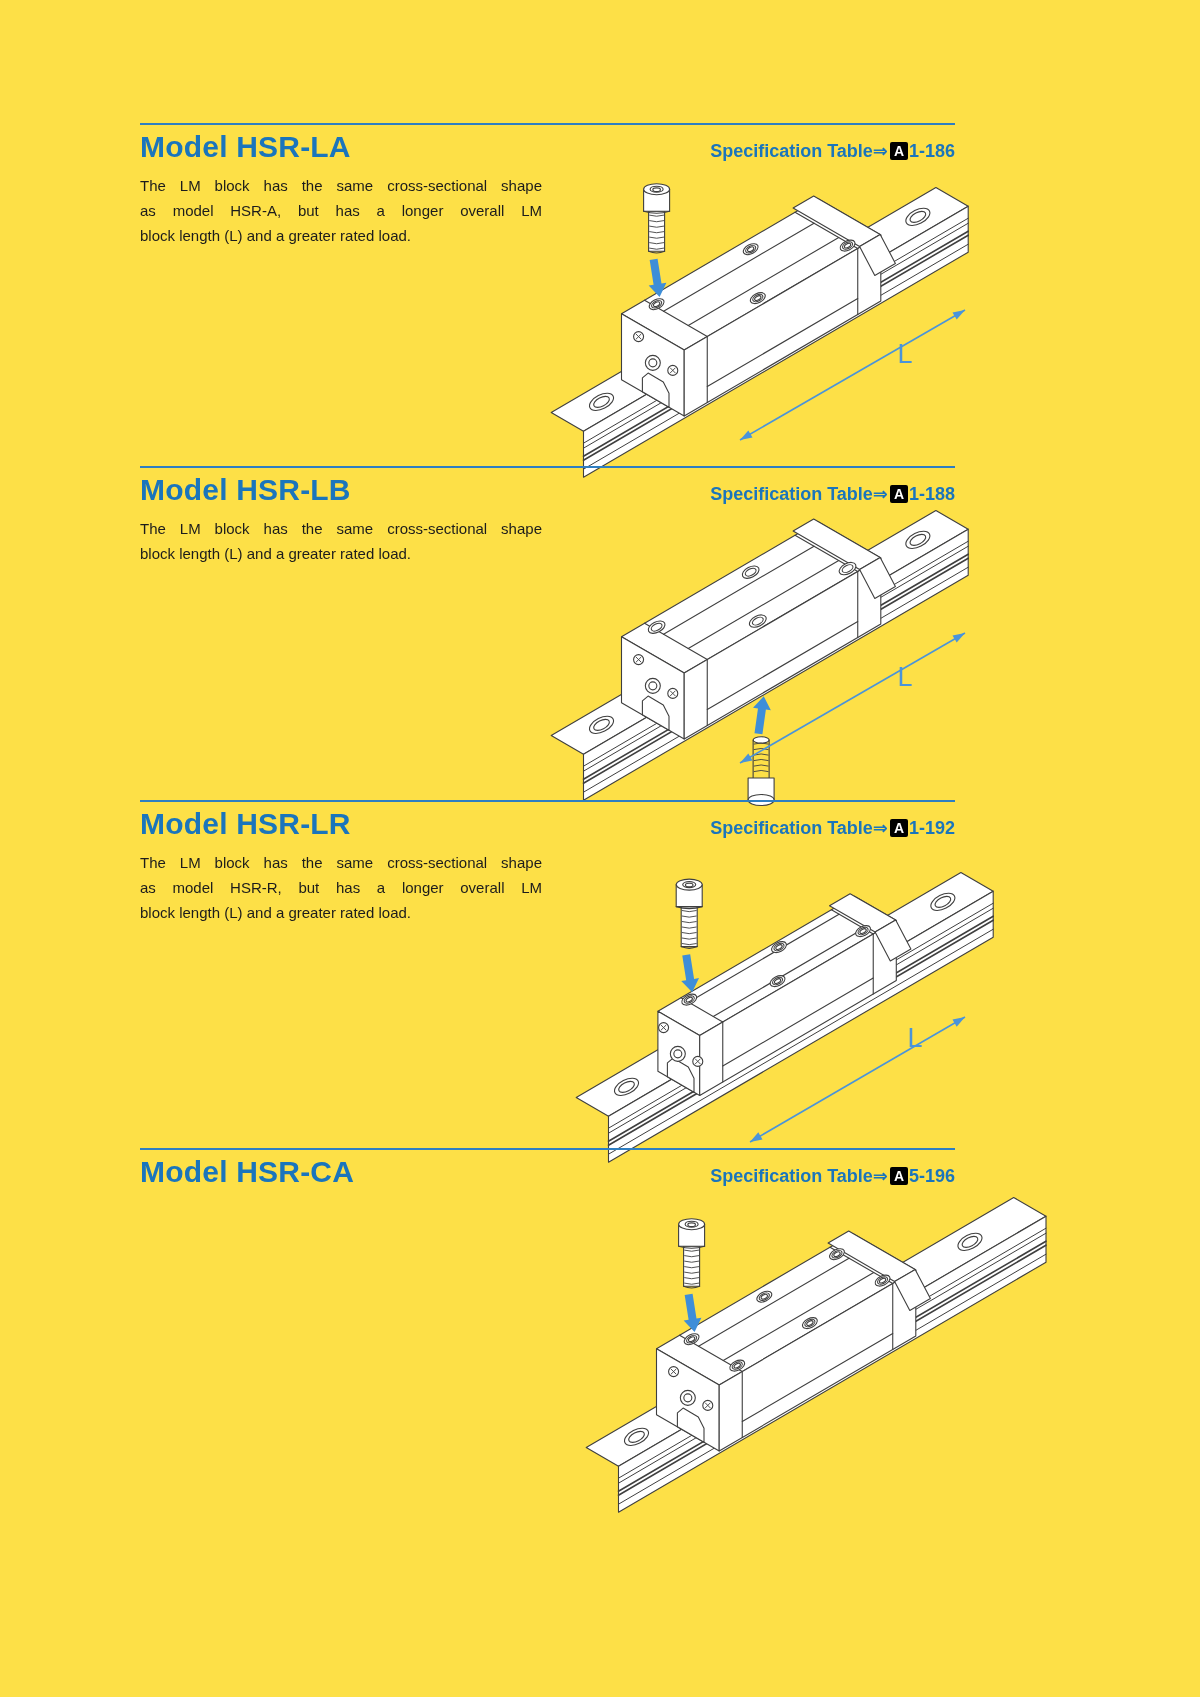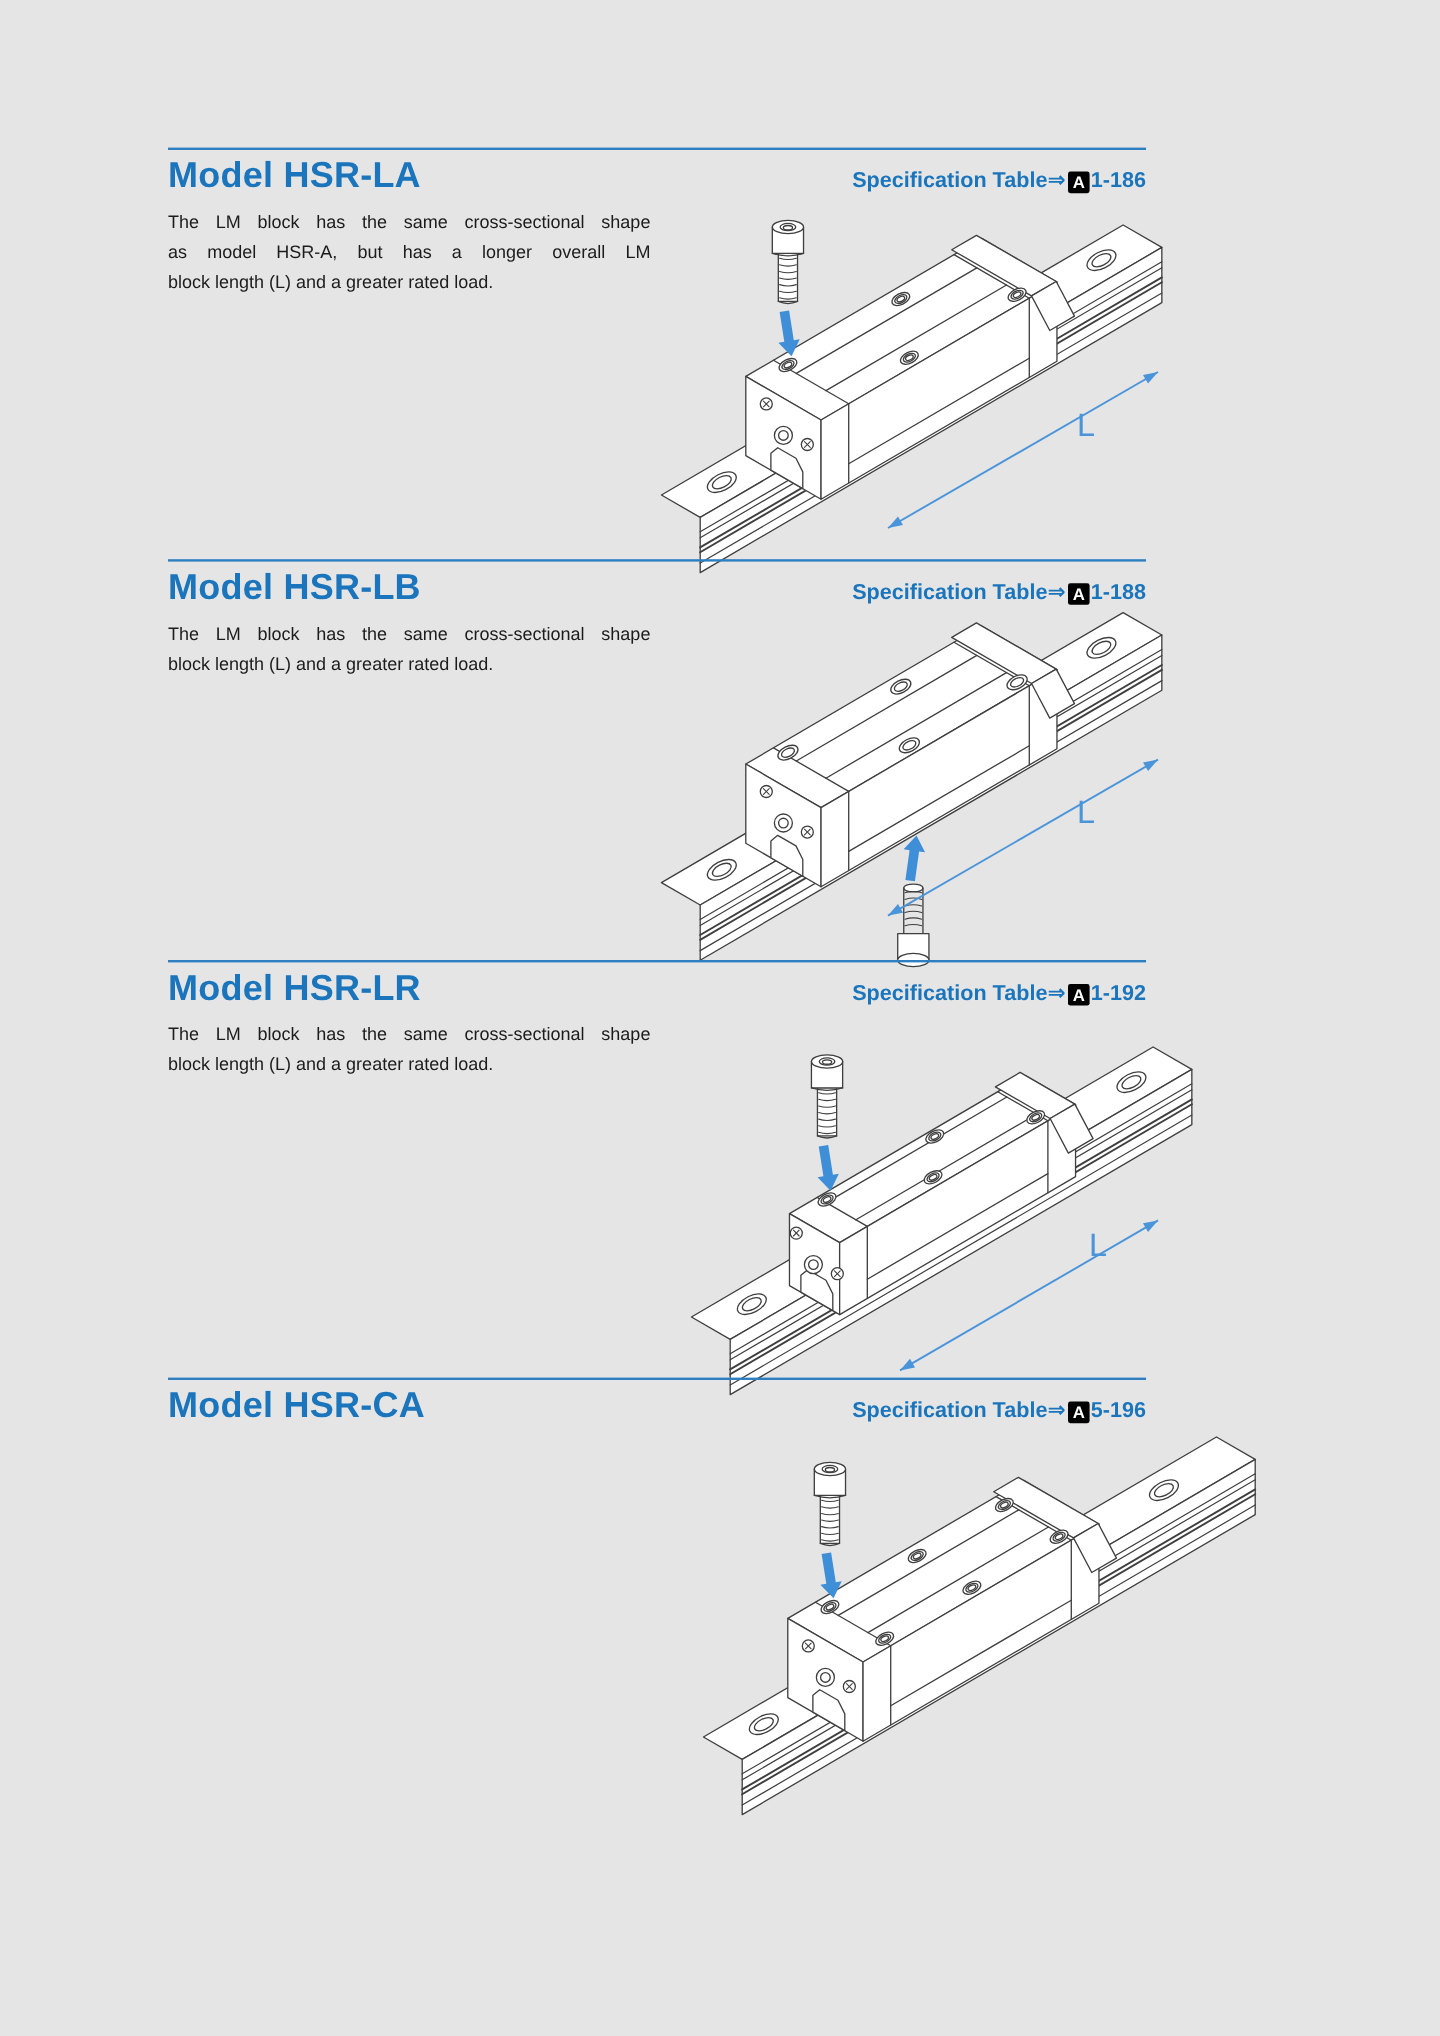--- a/index.html
+++ b/index.html
@@ -1,25 +1,25 @@
 <!DOCTYPE html>
 <html style="--blue: #1a75bc; --rule: #2e7ec2; --marker-bg: #000000; --marker-fg: #ffffff; --body: #1c1c1c;"><head>
 <meta charset="utf-8">
 <style>
   html,body{margin:0;padding:0;background:#fff;}
   body{width:1200px;height:1697px;font-family:"Liberation Sans","DejaVu Sans",sans-serif;}
-  .page{position:relative;width:1200px;height:1697px;overflow:hidden;background:#e5e5e5;}
+  .page{position:relative;width:1200px;height:1697px;overflow:hidden;background:#fde047;}
   .section{position:absolute;left:140px;width:815px;border-top:2px solid var(--rule,#2e7ec2);}
   #sec0{top:123px;height:336px}
   #sec1{top:466px;height:337px}
   #sec2{top:800px;height:346px}
   #sec3{top:1148px;height:540px}
   .sec-head{display:flex;justify-content:space-between;align-items:baseline;margin-top:5px;}
   .title{font-size:30px;font-weight:bold;color:var(--blue,#1a75bc);margin:0;line-height:34px;letter-spacing:.2px;}
-  .spec{display:inline-flex;align-items:flex-end;font-size:18px;font-weight:bold;color:var(--blue,#1a75bc);cursor:pointer;text-decoration:none;line-height:22px;margin-left:40px;}
+  .spec{display:inline-flex;align-items:center;font-size:18px;font-weight:bold;color:var(--blue,#1a75bc);cursor:pointer;text-decoration:none;line-height:22px;margin-left:40px;}
   .spec .marker{display:inline-block;background:var(--marker-bg,#000);color:var(--marker-fg,#fff);
     width:18px;height:18px;line-height:18px;font-size:14px;text-align:center;border-radius:2px;margin:0 1px 0 2px;}
   .desc{margin-top:9px;width:402px;font-size:15px;line-height:25px;color:var(--body,#1c1c1c);}
   .desc-line{text-align:justify;text-align-last:justify;}
   .desc-line:last-child{text-align-last:left;}
   .drawing{position:absolute;pointer-events:none;}
   #draw0{left:405px;top:30px}
   #draw1{left:405px;top:10px}
   #draw2{left:425px;top:40px}
   #draw3{left:405px;top:45px}
@@ -190,20 +190,21 @@
       <h2 class="title">Model HSR-LR</h2>
       <span class="spec">
         <span>Specification Table</span>
           <span>⇒</span>
           <span class="marker">A</span>
           <span>1-192</span>
       </span>
     </div>
     <div class="desc">
         <div class="desc-line">The LM block has the same cross-sectional shape</div>
+        <div class="desc-line">as model HSR-R, but has a longer overall LM</div>
         <div class="desc-line">block length (L) and a greater rated load.</div>
       </div>
     <svg class="drawing" id="draw2" width="520" height="330" viewBox="0 0 520 330" aria-label="Isometric drawing of the HSR-LR compact LM block on an LM rail, mounting bolt inserted from above, overall LM block length L indicated">
         <polygon points="11.2,255.5 395.9,30.5 428.2,49.2 43.5,274.2" fill="#fff" stroke="#3f3f3f" stroke-width="1.1" stroke-linejoin="round"></polygon>
         <polygon points="43.5,274.2 428.2,49.2 428.2,95.2 43.5,320.2" fill="#fff" stroke="#3f3f3f" stroke-width="1.1" stroke-linejoin="round"></polygon>
         <line x1="43.47500000000001" y1="286.2" x2="428.22499999999997" y2="61.2" stroke="#3f3f3f" stroke-width="1" stroke-linecap="round"></line>
         <line x1="43.47500000000001" y1="291.2" x2="428.22499999999997" y2="66.2" stroke="#3f3f3f" stroke-width="1" stroke-linecap="round"></line>
         <line x1="43.47500000000001" y1="299.2" x2="428.22499999999997" y2="74.2" stroke="#3f3f3f" stroke-width="1.6" stroke-linecap="round"></line>
         <line x1="43.47500000000001" y1="303.2" x2="428.22499999999997" y2="78.2" stroke="#3f3f3f" stroke-width="1.6" stroke-linecap="round"></line>
         <line x1="43.47500000000001" y1="312.2" x2="428.22499999999997" y2="87.2" stroke="#3f3f3f" stroke-width="1" stroke-linecap="round"></line>

